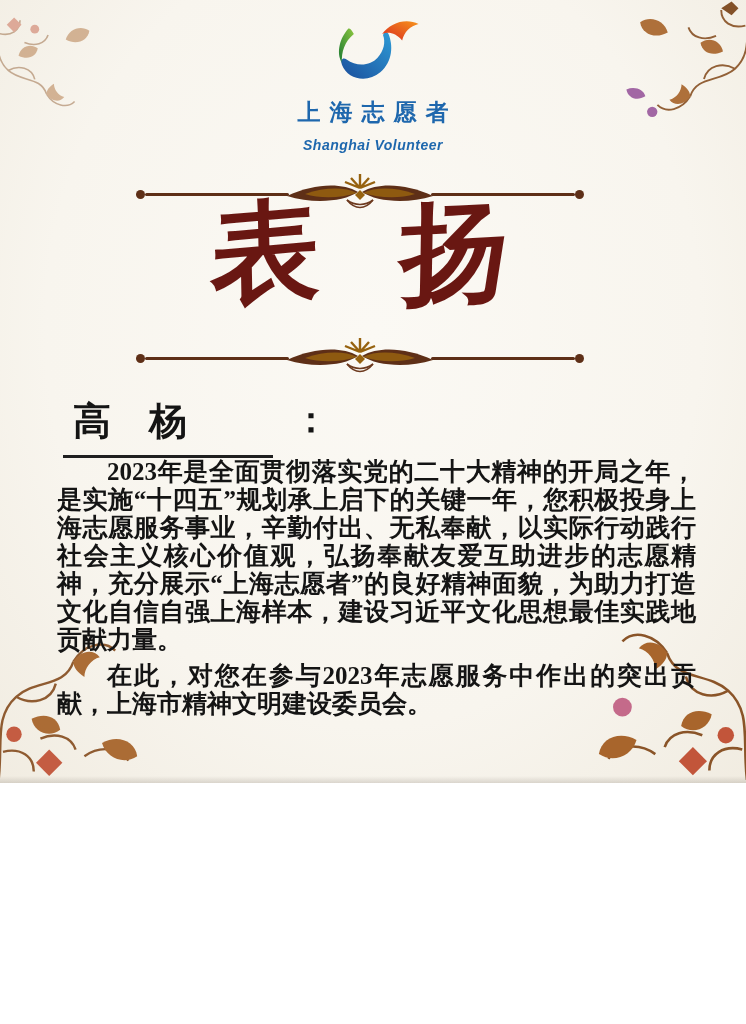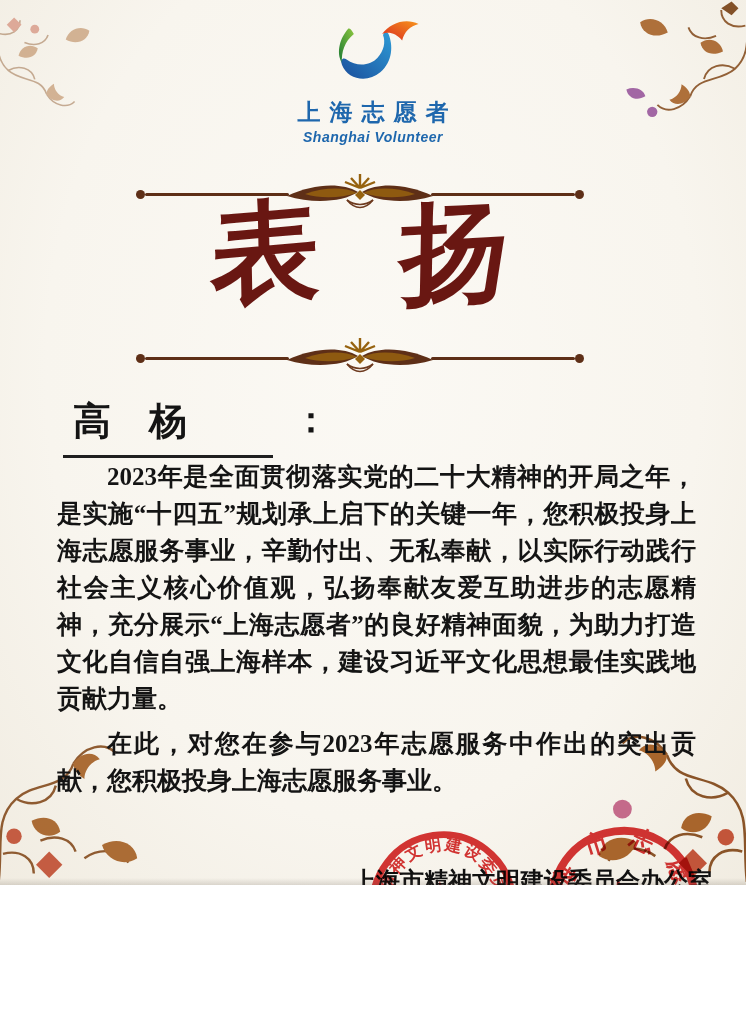--- a/index.html
+++ b/index.html
@@ -5,60 +5,60 @@
   :root{
     --paper:#f8f5ee;
     --title-red:#691712;
     --stamp-red:#d42020;
     --logo-blue:#1e67ad;
     --divider-brown:#5e2f17;
     --body-ink:#141414;
   }
   html,body{margin:0;padding:0;background:#fff;}
   .page{
-    position:relative;width:746px;height:885px;overflow:hidden;
+    position:relative;width:746px;height:783px;overflow:hidden;
     background:radial-gradient(ellipse at 50% 42%, #fbf9f4 0%, #f8f5ee 62%, #f1ece1 100%);
     font-family:"Liberation Serif","DejaVu Serif",serif;color:var(--body-ink);
   }
   
   .corner{position:absolute;pointer-events:none;}
   .corner svg{width:100%;height:100%;display:block;}
   .corner .purple{display:none;}
   .corner.tl{top:-6px;left:-8px;width:118px;height:150px;transform:scaleY(-1);opacity:.45;}
   .corner.tr{top:-4px;right:-8px;width:138px;height:142px;transform:scale(-1,-1);opacity:.92;}
   .corner.tr .purple{display:block;}
   .corner.bl{bottom:-4px;left:-8px;width:176px;height:176px;opacity:.95;}
   .corner.br{bottom:-4px;right:-8px;width:188px;height:188px;transform:scaleX(-1);}
   
   .logo{position:absolute;top:14px;left:0;right:0;text-align:center;}
   .logo-mark{width:122px;height:82px;display:block;margin:0 auto;}
   .logo-cn{font-family:"Liberation Sans","DejaVu Sans",sans-serif;font-weight:bold;
     color:var(--logo-blue);font-size:23px;letter-spacing:9px;padding-left:9px;margin-top:1px;}
   .logo-en{font-family:"Liberation Sans","DejaVu Sans",sans-serif;font-weight:bold;font-style:italic;
-    color:var(--logo-blue);font-size:14px;letter-spacing:.5px;margin-top:1px;}
+    color:var(--logo-blue);font-size:14px;letter-spacing:.5px;margin-top:9px;}
   
   .divider{position:absolute;left:136px;width:448px;display:flex;align-items:center;}
   .divider .dot{width:9px;height:9px;border-radius:50%;background:var(--divider-brown);flex:0 0 auto;}
   .divider .rule{flex:1 1 auto;height:3px;background:var(--divider-brown);border-radius:2px;}
   .divider .ornament{flex:0 0 auto;width:150px;height:44px;margin:0 -4px;}
   .divider.top{top:172px;}
   .divider.bottom{top:336px;}
   
   .title{position:absolute;top:194px;left:136px;width:448px;display:flex;justify-content:center;gap:80px;
     font-size:110px;line-height:1.08;font-weight:bold;color:var(--title-red);}
   .title-char{display:inline-block;}
   .title-char:nth-child(1){transform:rotate(-5deg) skewX(-4deg);}
   .title-char:nth-child(2){transform:rotate(-3deg) skewX(-4deg);}
   
   .recipient{position:absolute;top:396px;left:63px;white-space:nowrap;}
   .recipient .name{display:inline-block;font-size:38px;font-weight:bold;letter-spacing:38px;
     padding:0 48px 8px 10px;border-bottom:3px solid #1f1f1f;text-align:center;}
   .recipient .colon{display:inline-block;font-size:36px;font-weight:bold;margin-left:20px;vertical-align:top;}
   
-  .body-text{position:absolute;top:458px;left:57px;width:639px;font-size:25px;line-height:37px;
+  .body-text{position:absolute;top:458px;left:57px;width:639px;font-size:25px;line-height:28px;
     font-weight:bold;text-align:justify;color:var(--body-ink);}
   .body-text p{margin:0;text-indent:2em;}
   .body-text p + p{margin-top:8px;}
   
   .signature{position:absolute;top:863px;left:352px;width:356px;text-align:center;
     font-size:24px;font-weight:bold;color:#101010;}
   .sig-line{height:36px;line-height:36px;white-space:nowrap;}
   .sig-line.date{transform:translateX(22px);}
   
   .stamp{position:absolute;mix-blend-mode:multiply;opacity:.9;}
@@ -240,21 +240,21 @@
     <span class="rule"></span>
     <span class="dot"></span>
   </div>
 
   <div class="recipient">
     <span class="name">高杨</span><span class="colon">：</span>
   </div>
 
   <div class="body-text">
     <p>2023年是全面贯彻落实党的二十大精神的开局之年，是实施“十四五”规划承上启下的关键一年，您积极投身上海志愿服务事业，辛勤付出、无私奉献，以实际行动践行社会主义核心价值观，弘扬奉献友爱互助进步的志愿精神，充分展示“上海志愿者”的良好精神面貌，为助力打造文化自信自强上海样本，建设习近平文化思想最佳实践地贡献力量。</p>
-    <p>在此，对您在参与2023年志愿服务中作出的突出贡献，您积极投身上海志愿服务事业。</p>
+    <p>在此，对您在参与2023年志愿服务中作出的突出贡献，上海市精神文明建设委员会。</p>
   </div>
 
   <div class="signature">
     <div class="sig-line">上海市精神文明建设委员会办公室</div>
     <div class="sig-line">上海市志愿者协会</div>
     <div class="sig-line date">2024年1月</div>
   </div>
 
   <div class="stamp left">
     <svg viewBox="0 0 160 160">

